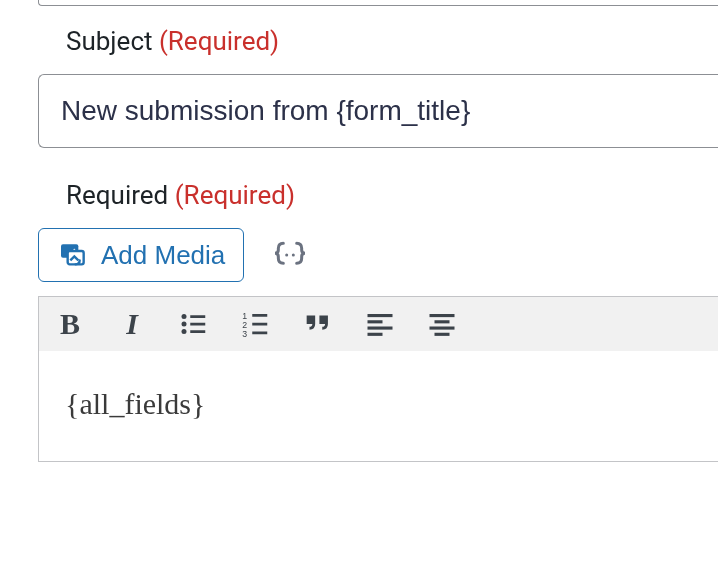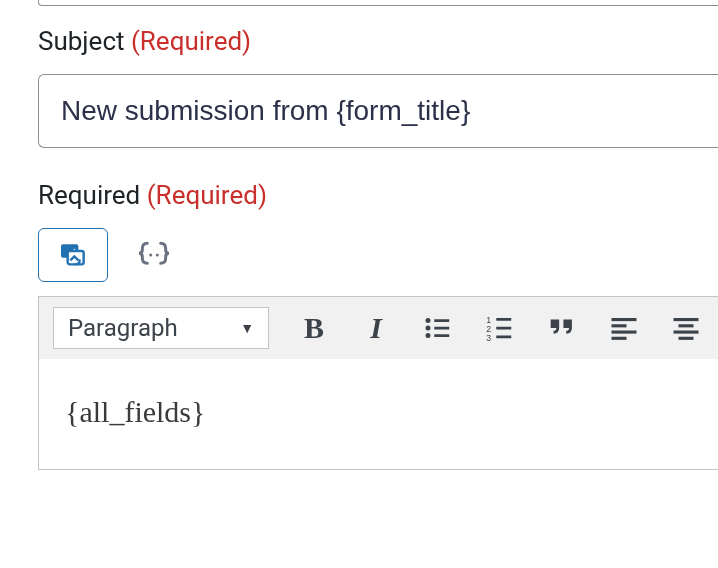--- a/index.html
+++ b/index.html
@@ -20,20 +20,21 @@
     border-radius: 0 0 0 4px;
     margin-top: -2px;
     margin-bottom: 20px;
     width: 682px;
   }
   .field-label {
     font-size: 26px;
     font-weight: 400;
     color: #1d2327;
     margin-bottom: 18px;
+    margin-left: 28px;
   }
   .required {
     color: #c9302c;
   }
   .subject-input {
     width: 682px;
     border: 1px solid #8c8f94;
     border-right: none;
     border-radius: 6px 0 0 6px;
     padding: 20px 22px;
@@ -148,38 +149,35 @@
   <button class="add-media-btn">
     <span class="media-icon">
       <svg width="32" height="32" viewBox="0 0 24 24" fill="none" stroke="#2271b1" stroke-width="1.8">
         <rect x="3" y="4" width="13" height="10" rx="1.5" fill="#2271b1" stroke="none"></rect>
         <circle cx="13" cy="8" r="1.6" fill="#fff"></circle>
         <rect x="8" y="9" width="12" height="10" rx="1.5" fill="#fff" stroke="#2271b1"></rect>
         <path d="M10 16 L13 13 L16 16" stroke="#2271b1" fill="none"></path>
         <path d="M14 19 q3 0 3 -3" stroke="#2271b1" fill="none" stroke-linecap="round"></path>
       </svg>
     </span>
+    <span>Add Media</span>
   </button>
 
   <span class="merge-btn">
     <svg width="40" height="40" viewBox="0 0 24 24" fill="none" stroke="#6b7280" stroke-width="1.8" stroke-linecap="round">
       <path d="M8 5 q-3 0 -3 3 v1 q0 2 -2 2 q2 0 2 2 v1 q0 3 3 3"></path>
       <path d="M16 5 q3 0 3 3 v1 q0 2 2 2 q-2 0 -2 2 v1 q0 3 -3 3"></path>
       <circle cx="10" cy="12" r="0.9" fill="#6b7280" stroke="none"></circle>
       <circle cx="14" cy="12" r="0.9" fill="#6b7280" stroke="none"></circle>
     </svg>
   </span>
 </div>
 
 <div class="toolbar-wrap">
   <div class="toolbar">
-    <div class="format-select">
-      <span>Paragraph</span>
-      <span class="caret">▼</span>
-    </div>
 
     <span class="tb-btn tb-bold">B</span>
     <span class="tb-btn tb-italic">I</span>
 
     <span class="tb-btn">
       <svg width="30" height="30" viewBox="0 0 24 24" fill="#3c434a">
         <circle cx="4" cy="6" r="2"></circle>
           <rect x="9" y="5" width="12" height="2.2"></rect>
         <circle cx="4" cy="12" r="2"></circle>
           <rect x="9" y="11" width="12" height="2.2"></rect>

